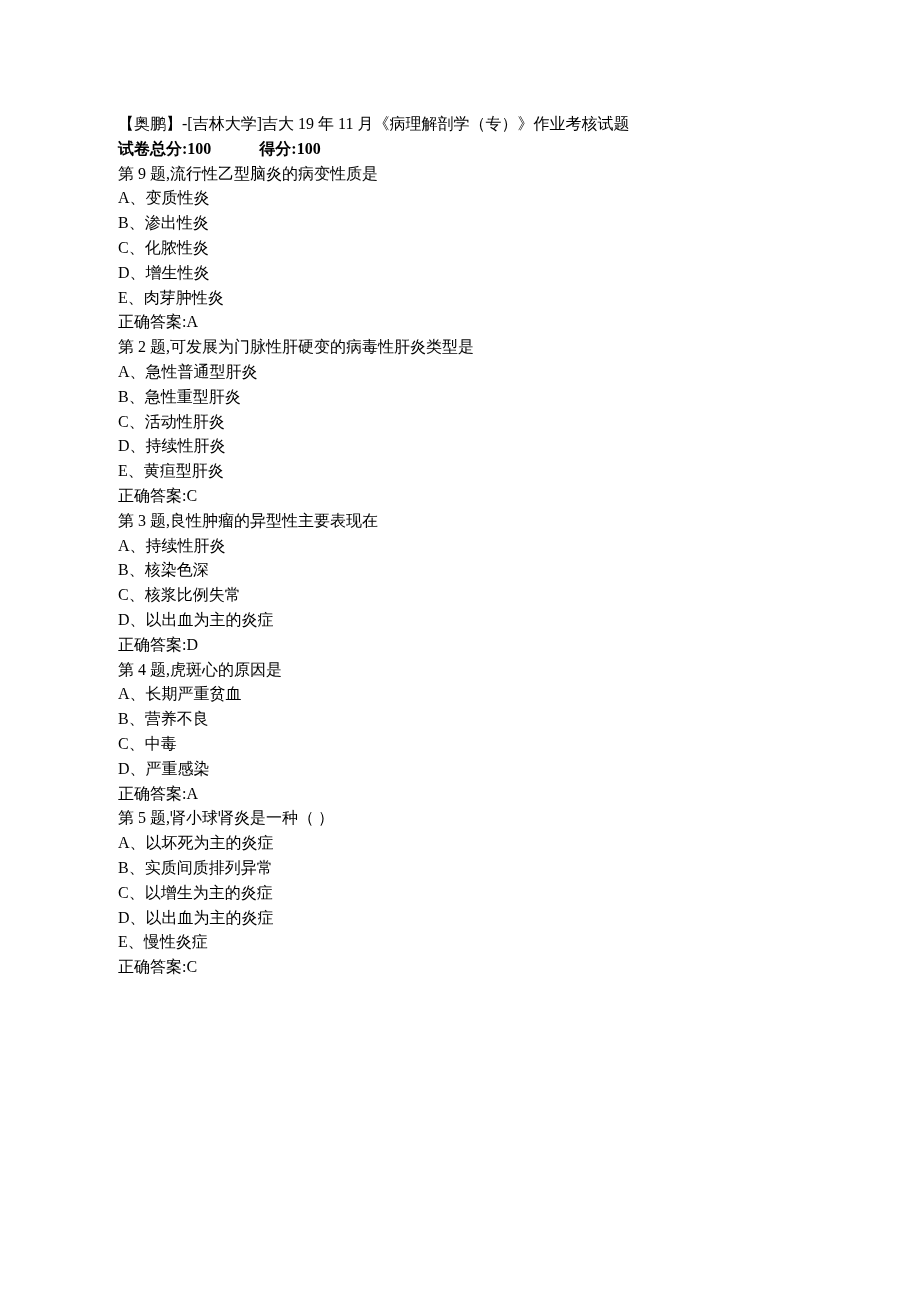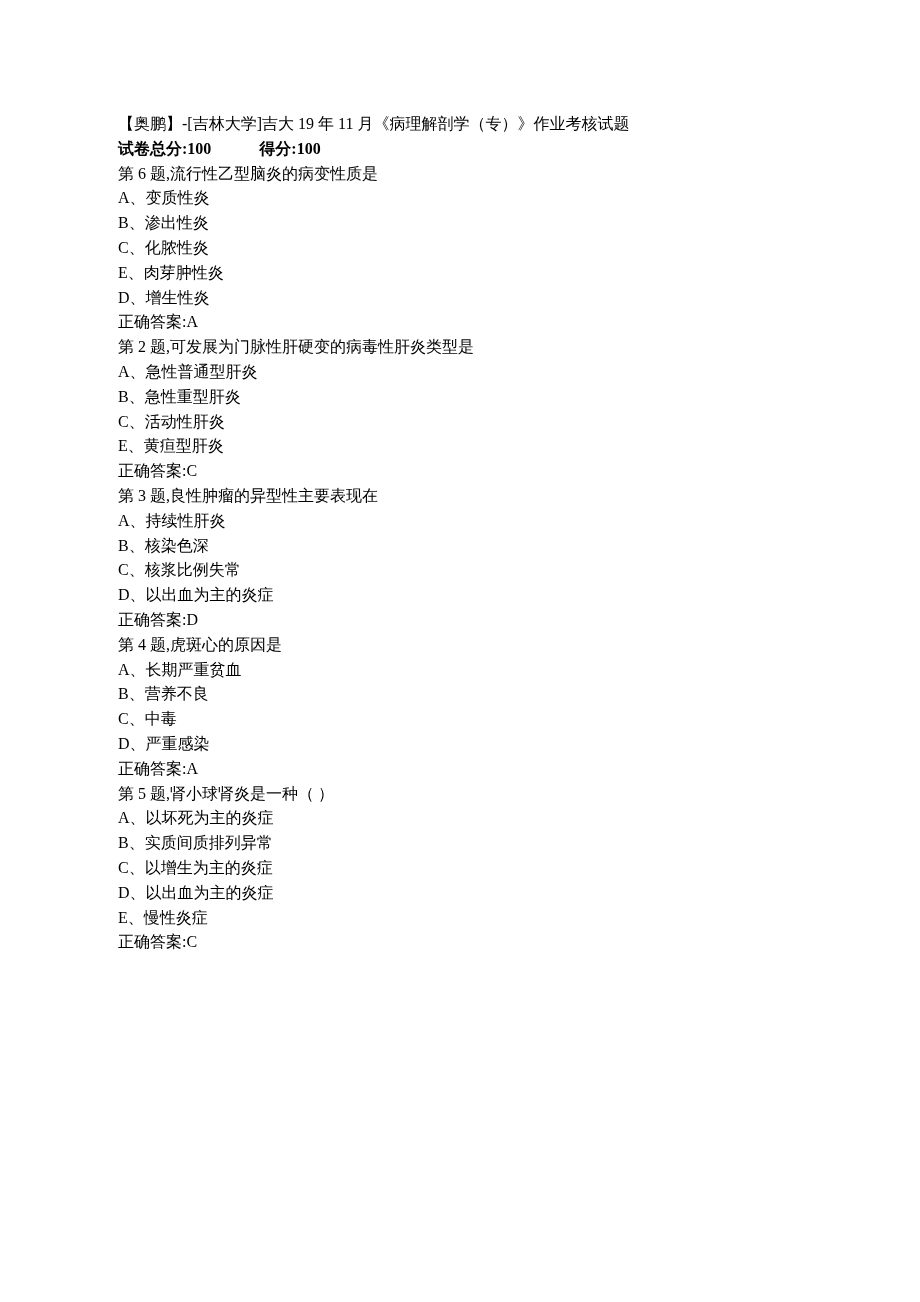--- a/index.html
+++ b/index.html
@@ -42,36 +42,37 @@
 
 <div class="page">
 
   <p class="header-line">【奥鹏】-[吉林大学]吉大 19 年 11 月《病理解剖学（专）》作业考核试题</p>
 
   <p class="score-line">
     <span>试卷总分:</span><span>100</span><span class="gap"></span><span>得分:</span><span>100</span>
   </p>
 
   <div class="q-block">
-    <span class="line">第 6 题,流行性乙型脑炎的病变性质是</span>
+    <span class="line">第 9 题,流行性乙型脑炎的病变性质是</span>
     <span class="line">A、变质性炎</span>
     <span class="line">B、渗出性炎</span>
     <span class="line">C、化脓性炎</span>
+    <span class="line">D、增生性炎</span>
     <span class="line">E、肉芽肿性炎</span>
-    <span class="line">D、增生性炎</span>
     <span class="line">
       <span>正确答案:</span><span>A</span>
     </span>
   </div>
 
   <div class="q-block sep">
     <span class="line">第 2 题,可发展为门脉性肝硬变的病毒性肝炎类型是</span>
     <span class="line">A、急性普通型肝炎</span>
     <span class="line">B、急性重型肝炎</span>
     <span class="line">C、活动性肝炎</span>
+    <span class="line">D、持续性肝炎</span>
     <span class="line">E、黄疸型肝炎</span>
     <span class="line">
       <span>正确答案:</span><span>C</span>
     </span>
   </div>
 
   <div class="q-block sep">
     <span class="line">第 3 题,良性肿瘤的异型性主要表现在</span>
     <span class="line">A、持续性肝炎</span>
     <span class="line">B、核染色深</span>

